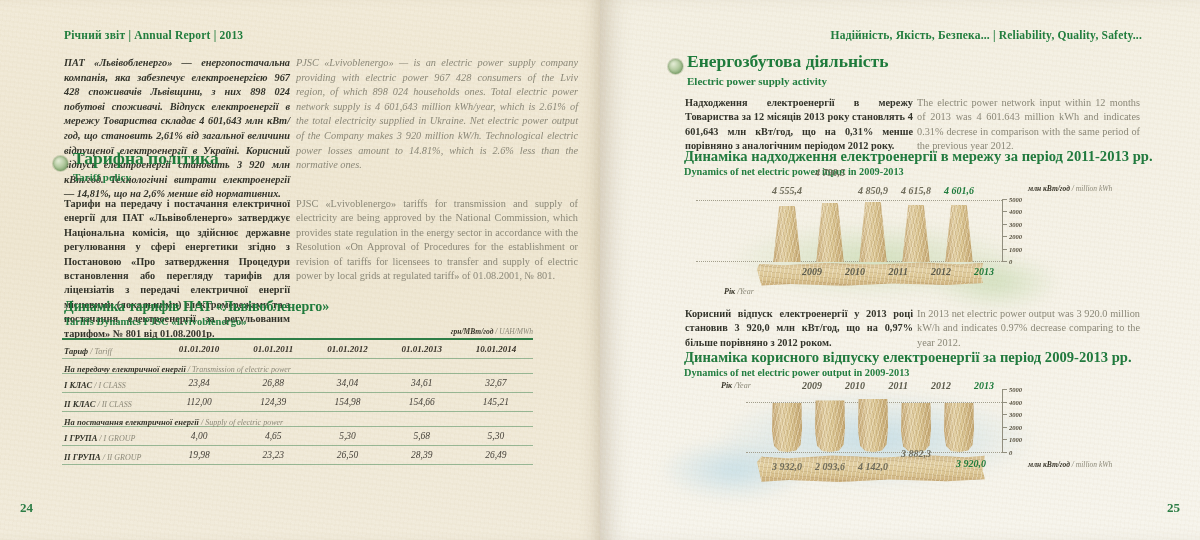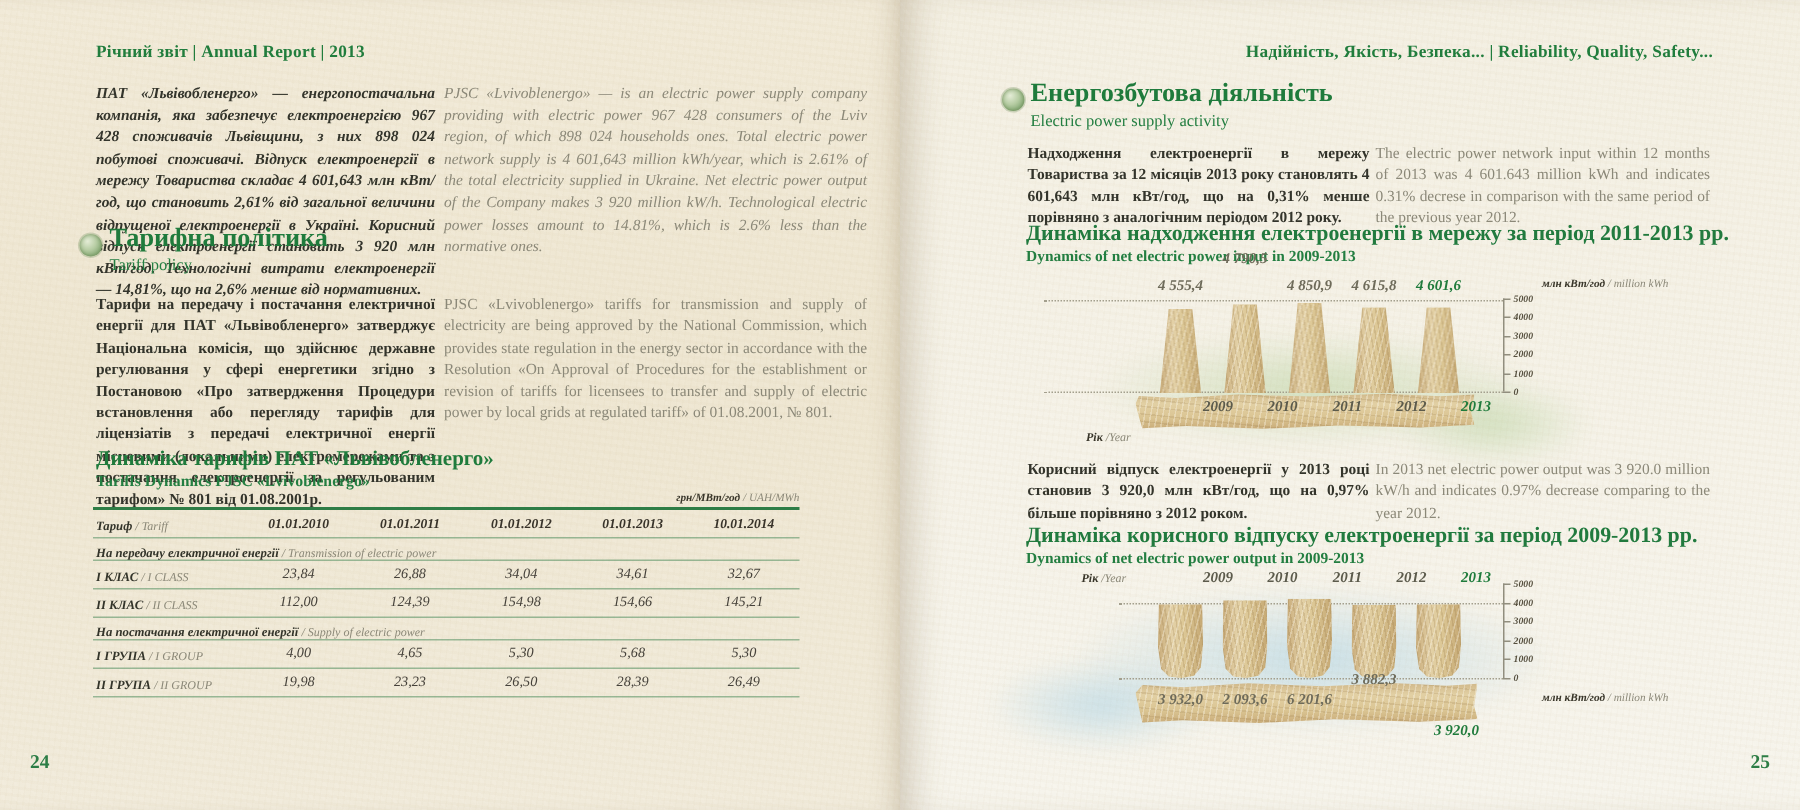--- a/index.html
+++ b/index.html
@@ -19,21 +19,21 @@
   .abs { position:absolute; }
   .hdr { font-weight:bold; font-size:11.5px; color:#217d3d; letter-spacing:.2px; }
   .para-uk-i { font-style:italic; font-weight:bold; font-size:10.3px; line-height:1.42; color:#33342b; text-align:justify; }
   .para-en-i { font-style:italic; font-size:10.3px; line-height:1.42; color:#8b8878; text-align:justify; }
   .para-uk { font-weight:bold; font-size:10.3px; line-height:1.40; color:#33342b; text-align:justify; }
   .para-en { font-size:10.3px; line-height:1.40; color:#8b8878; text-align:justify; }
   .bullet { width:15px; height:15px; border-radius:50%;
     background:radial-gradient(circle at 36% 32%, #e4ecd6, #b7cda4 42%, #94b483 68%, #7fa371);
     box-shadow:inset 0 0 3px rgba(84,116,62,.65), 0 0 0 1px rgba(130,156,108,.35); }
   .sec-title { font-weight:bold; font-size:17.5px; color:#1f7b3c; }
-  .sec-sub { font-weight:normal; font-size:11px; color:#237e41; }
+  .sec-sub { font-weight:bold; font-size:11px; color:#237e41; }
   .tbl-title { font-weight:bold; font-size:14px; color:#1f7b3c; }
   .tbl-sub { font-weight:bold; font-size:10.5px; color:#237e41; }
   .unit { font-size:7.5px; font-style:italic; }
   .unit .uk, .xl .uk { font-weight:bold; color:#39362a; }
   .unit .en, .xl .en { color:#8b8878; }
   .xl { font-size:8px; font-style:italic; }
   
   .ttable { position:absolute; left:62px; top:338px; width:471px; border-top:2px solid #2e7d46; }
   .trow { display:flex; align-items:center; height:19px; border-bottom:1px solid rgba(78,140,92,.55); }
   .tsec { height:15px; line-height:15px; border-bottom:1px solid rgba(78,140,92,.55); padding-left:2px; }
@@ -234,23 +234,23 @@
 
     <div class="bar shape-dn" style="left: 172px; bottom: 88px; width: 30px; height: 49.5px;"></div>
     <div class="bar shape-dn" style="left: 215px; bottom: 88px; width: 30px; height: 51.6px;"></div>
     <div class="bar shape-dn" style="left: 258px; bottom: 88px; width: 30px; height: 52.9px;"></div>
     <div class="bar shape-dn" style="left: 301px; bottom: 88px; width: 30px; height: 48.9px;"></div>
     <div class="bar shape-dn" style="left: 344px; bottom: 88px; width: 30px; height: 49.4px;"></div>
 
     <div class="band band2" style="left:157px;top:455px;width:228px;height:27px;"></div>
     <span class="cval" style="left:152px;top:461px;">3 932,0</span>
     <span class="cval" style="left:195px;top:461px;">2 093,6</span>
-    <span class="cval" style="left:238px;top:461px;">6 201,6</span>
+    <span class="cval" style="left:238px;top:461px;">4 142,0</span>
     <span class="cval" style="left:281px;top:448px;">3 882,3</span>
-    <span class="cval hl" style="left:324px;top:482px;padding-left:24px;">3 920,0</span>
+    <span class="cval hl" style="left:324px;top:458px;padding-left:24px;">3 920,0</span>
 
     <div class="axisline" style="left:402px;top:389px;height:63px;"></div>
     <div class="tick" style="left:402px;top:386px;">
         <i></i>
         <span>5000</span>
       </div>
     <div class="tick" style="left:402px;top:399px;">
         <i></i>
         <span>4000</span>
       </div>

